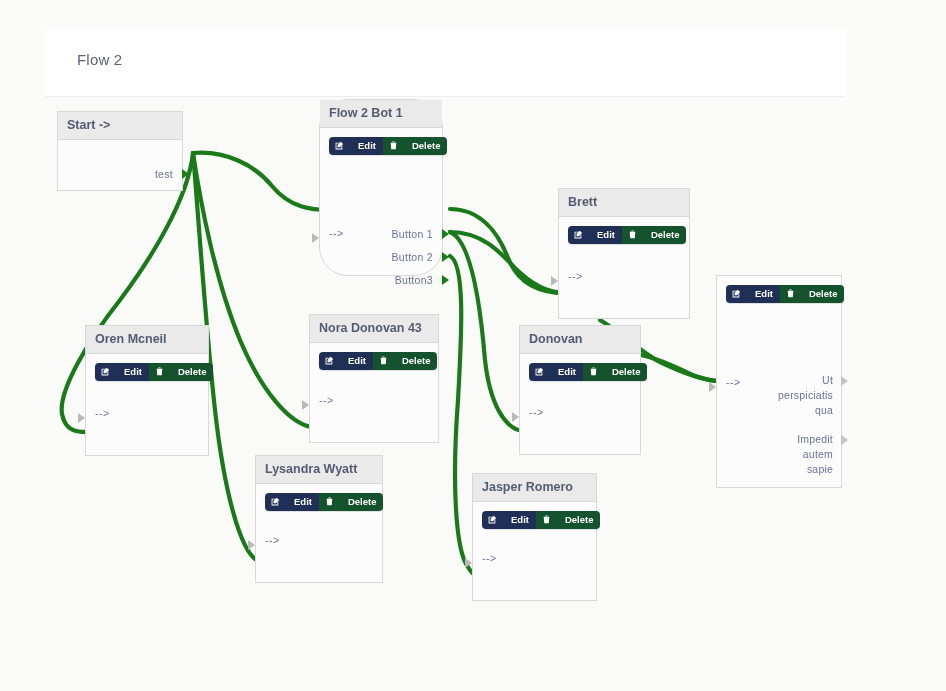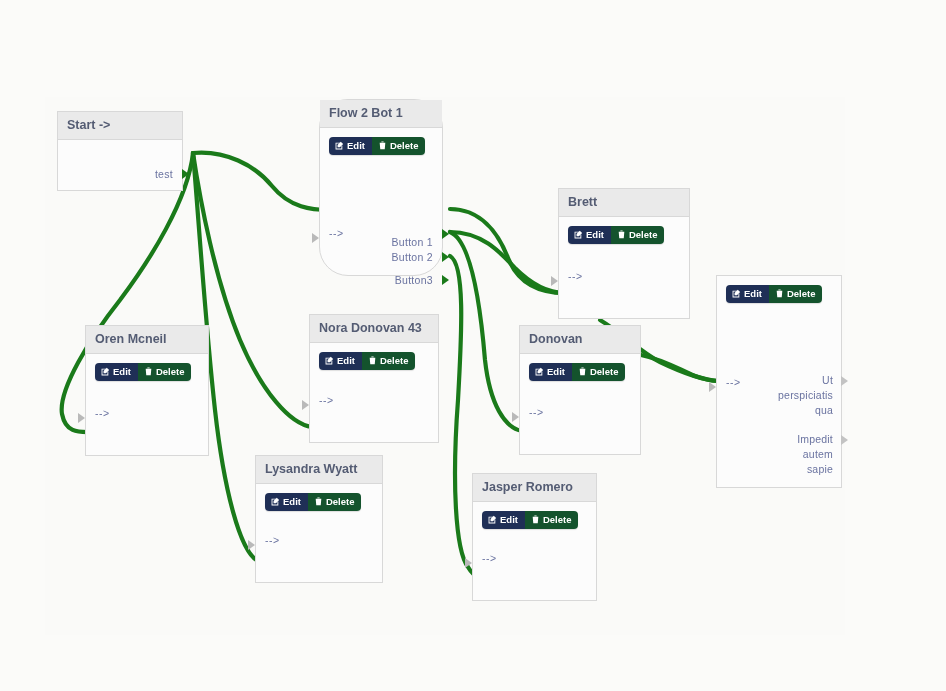--- a/index.html
+++ b/index.html
@@ -90,21 +90,21 @@
     left: 9px;
     top: 9px;
     display: flex;
     border-radius: 4px;
     overflow: hidden;
     box-shadow: 0 1px 1px rgba(0,0,0,.12);
   }
   .btn {
     display: flex;
     align-items: center;
-    gap: 3px;
+    gap: 14px;
     font-size: 9.5px;
     font-weight: bold;
     color: #ffffff;
     padding: 4px 7px 4px 6px;
     line-height: 1;
     white-space: nowrap;
   }
   .btn-edit { background: #1f2f56; }
   .btn-delete { background: #14532d; }
   .btn svg { display:block; }
@@ -152,20 +152,23 @@
   }
   .port-out-grey {
     border-left: 7px solid #c3c3c3;
   }
 </style>
 </head>
 <body>
 
 <div id="root">
 
+  <div class="header-panel">
+    <div class="header-title">Flow 2</div>
+  </div>
 
   <div class="canvas"></div>
 
   <svg class="edges-svg" id="edges-svg">
       <path d="M 193 153 C 225 150 255 165 272 186 C 290 208 312 210 330 210" fill="none" stroke="#1a7a1a" stroke-width="4.2" stroke-linecap="round"></path>
       <path d="M 193 153 C 188 200 150 260 120 300 C 90 338 58 390 62 414 C 66 434 80 432 92 432" fill="none" stroke="#1a7a1a" stroke-width="4.2" stroke-linecap="round"></path>
       <path d="M 193 153 C 200 200 215 280 240 340 C 262 392 290 424 312 427" fill="none" stroke="#1a7a1a" stroke-width="4.2" stroke-linecap="round"></path>
       <path d="M 193 153 C 198 210 205 320 215 410 C 224 490 240 552 258 561" fill="none" stroke="#1a7a1a" stroke-width="4.2" stroke-linecap="round"></path>
       <path d="M 450 209 C 480 209 498 232 508 258 C 520 288 545 293 565 293" fill="none" stroke="#1a7a1a" stroke-width="4.2" stroke-linecap="round"></path>
       <path d="M 450 232 C 482 232 500 252 515 268 C 535 288 552 293 565 293" fill="none" stroke="#1a7a1a" stroke-width="4.2" stroke-linecap="round"></path>
@@ -196,21 +199,21 @@
             </div>
             <div class="btn btn-delete">
               <svg width="9" height="9" viewBox="0 0 16 16">
                 <path d="M3 3h10l-1 11.5H4zM6 1h4v1.4H6z" fill="#fff"></path>
               </svg>
               <span>Delete</span>
             </div>
           </div>
           <div class="port port-in" style="left: -8px; top: 105px;"></div>
           <div class="in-label" style="left: 9px; top: 99px;">--&gt;</div>
-          <div class="out-label" style="top: 108px;">Button 1</div>
+          <div class="out-label" style="top: 100px;">Button 1</div>
           <div class="port port-out" style="left: 122px; top: 101px;"></div>
           <div class="out-label" style="top: 123px;">Button 2</div>
           <div class="port port-out" style="left: 122px; top: 124px;"></div>
           <div class="out-label" style="top: 146px;">Button3</div>
           <div class="port port-out" style="left: 122px; top: 147px;"></div>
         </div>
       </div>
       <div class="node" style="left: 558px; top: 188px; width: 132px; height: 131px;">
         <div class="node-header">Brett</div>
         <div class="node-body">

